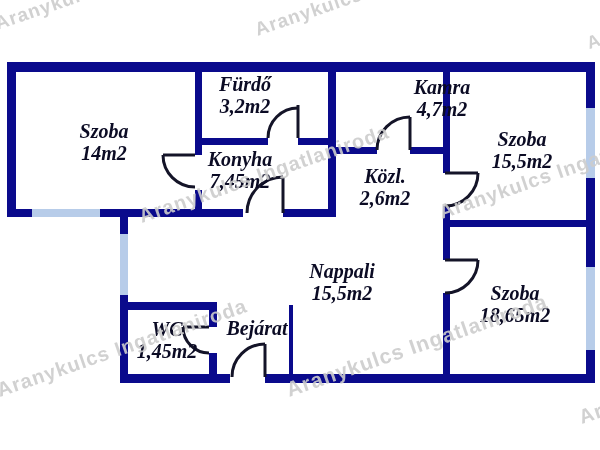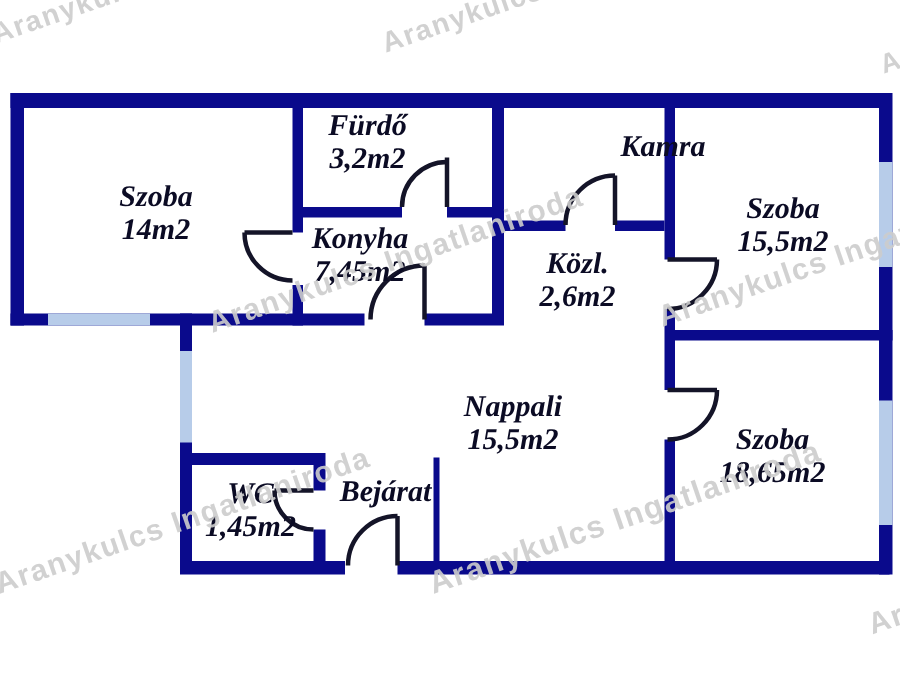--- a/index.html
+++ b/index.html
@@ -112,20 +112,21 @@
   <div class="lbl" style="left:104px;top:142px;">
     <div>Szoba</div>
     <div>14m2</div>
   </div>
   <div class="lbl" style="left:245px;top:95px;">
     <div>Fürdő</div>
     <div>3,2m2</div>
   </div>
   <div class="lbl" style="left:394px;top:98px;margin-left:48px;">
     <div>Kamra</div>
+    <div>4,7m2</div>
   </div>
   <div class="lbl" style="left:522px;top:150px;">
     <div>Szoba</div>
     <div>15,5m2</div>
   </div>
   <div class="lbl" style="left:240px;top:170px;">
     <div>Konyha</div>
     <div>7,45m2</div>
   </div>
   <div class="lbl" style="left:385px;top:187px;">

